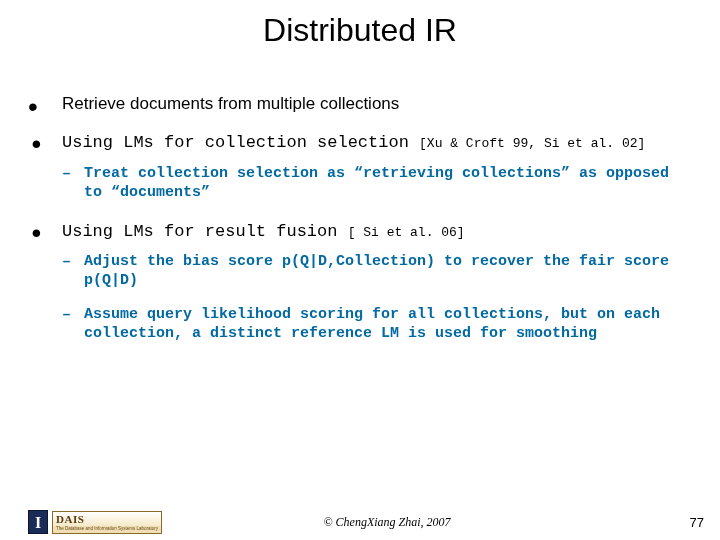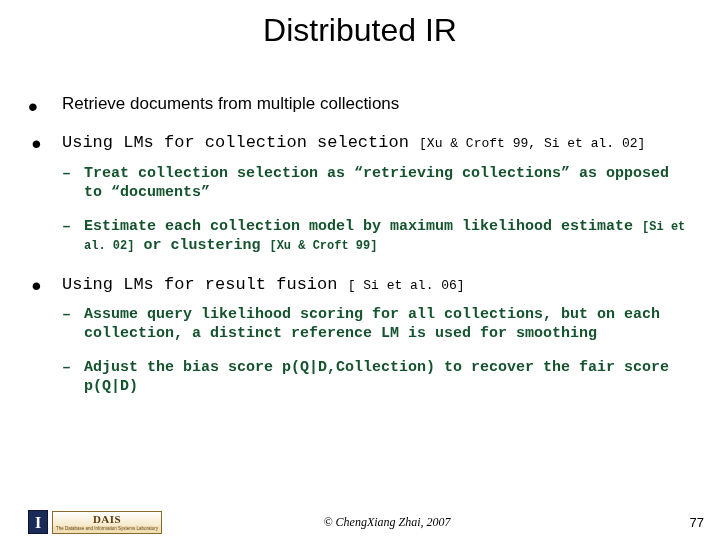--- a/index.html
+++ b/index.html
@@ -58,21 +58,21 @@
       padding-left: 0;
       margin-top: 10px;
     }
     ul.sub > li {
       position: relative;
       padding-left: 22px;
       font-size: 15px;
       font-weight: bold;
       line-height: 1.3;
       margin-bottom: 14px;
-      color: #14532d;
+      color: #0369a1;
     }
     ul.sub > li::before {
       content: "–";
       position: absolute;
       left: 0;
       top: 0;
       font-weight: bold;
     }
     .sub .cite {
       font-size: 12px;
@@ -112,21 +112,20 @@
     }
     .dais-top {
       font-family: Georgia, serif;
       font-size: 11px;
       font-weight: bold;
       padding: 0 3px;
       letter-spacing: 0.5px;
       color: #5b3a10;
       background: linear-gradient(#fff, #f6e9c8);
       line-height: 14px;
-      text-align: center;
     }
     .dais-bot {
       font-size: 4.5px;
       color: #6a4a1a;
       padding: 0 3px 1px 3px;
       background: #f0dfb5;
       line-height: 6px;
       white-space: nowrap;
     }
     .copyright {
@@ -158,33 +157,30 @@
   <ul class="main">
     <li>
       <span>Retrieve documents from multiple collections</span>
     </li>
     <li class="gap">
       <span>Using LMs for collection selection </span><span class="cite">[Xu &amp;  Croft 99, Si et al. 02]</span>
       <ul class="sub">
         <li>
           <span>Treat collection selection as “retrieving collections” as opposed to “documents”</span>
         </li>
-        <li>
-          <span>Estimate each collection model by maximum likelihood estimate </span><span class="cite">[Si et al. 02]</span><span> or clustering </span><span class="cite">[Xu &amp; Croft 99]</span>
-        </li>
       </ul>
     </li>
     <li class="gap">
       <span>Using LMs for result fusion </span><span class="cite">[ Si et al. 06]</span>
       <ul class="sub">
         <li>
-          <span>Assume query likelihood scoring for all collections, but on each collection, a distinct reference LM is used for smoothing</span>
+          <span>Adjust the bias score p(Q|D,Collection) to recover the fair score p(Q|D)</span>
         </li>
         <li>
-          <span>Adjust the bias score p(Q|D,Collection) to recover the fair score p(Q|D)</span>
+          <span>Assume query likelihood scoring for all collections, but on each collection, a distinct reference LM is used for smoothing</span>
         </li>
       </ul>
     </li>
   </ul>
 
   <div class="footer">
     <div class="logo-block">
       <div class="logo-i">I</div>
       <div class="logo-dais">
         <div class="dais-top">DAIS</div>

